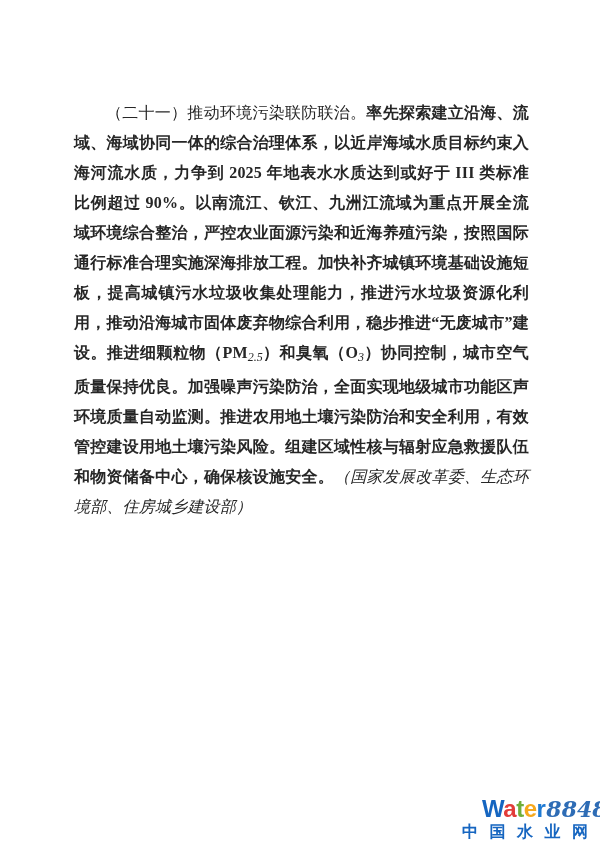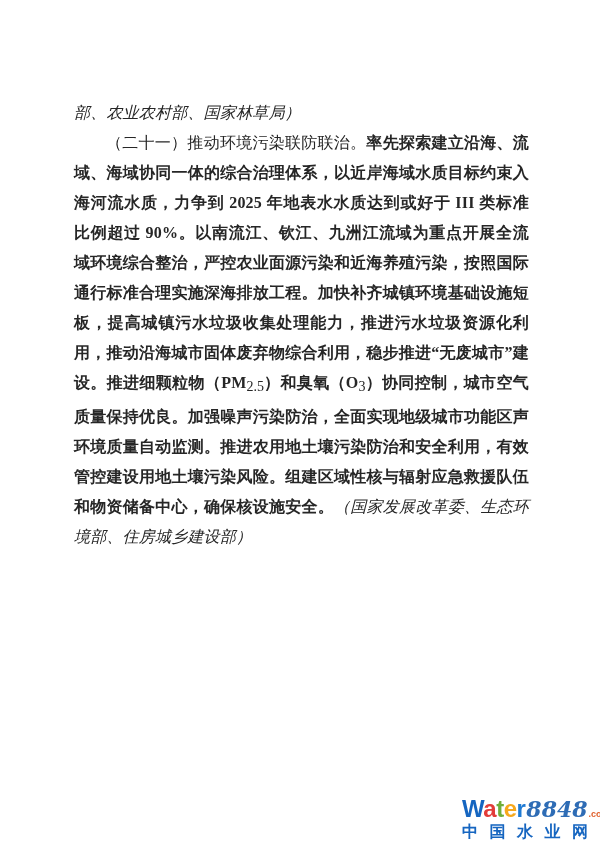--- a/index.html
+++ b/index.html
@@ -44,38 +44,40 @@
   }
   .run-bold {
     font-weight: 400;
     font-style: normal;
   }
   .run-kai {
     font-style: italic;
     font-weight: 500;
   }
   .run-sub {
-    font-size: 14px;
+    font-size: 12px;
     vertical-align: -3px;
     letter-spacing: 0;
+    font-style: italic;
   }
   
   .watermark {
     position: absolute;
     right: 6px;
     bottom: 6px;
     width: 132px;
   }
   .brand-line {
     display: flex;
     align-items: baseline;
     justify-content: flex-start;
     white-space: nowrap;
     line-height: 24px;
     height: 24px;
+    margin-left: 20px;
   }
   .brand-letter {
     font-family: "Liberation Sans", "DejaVu Sans", sans-serif;
     font-weight: 800;
     font-size: 24px;
     letter-spacing: -0.5px;
   }
   .brand-number {
     font-family: "DejaVu Serif", "Liberation Serif", serif;
     font-style: italic;
@@ -99,21 +101,20 @@
     line-height: 20px;
     font-family: "Liberation Sans", "DejaVu Sans", sans-serif;
   }
 </style>
 </head>
 <body>
 
 <div class="page">
 
   <div class="doc-body" id="doc-body" style="color: rgb(38, 38, 38);">
-      <p><span class="run-kai">部、农业农村部、国家林草局）</span></p>
       <p class="indented"><span class="run-bold">（二十一）推动环境污染联防联治。</span><span class="run-normal">率先探索建立沿海、流域、海域协同一体的综合治理体系，以近岸海域水质目标约束入海河流水质，力争到 2025 年地表水水质达到或好于 III 类标准比例超过 90%。以南流江、钦江、九洲江流域为重点开展全流域环境综合整治，严控农业面源污染和近海养殖污染，按照国际通行标准合理实施深海排放工程。加快补齐城镇环境基础设施短板，提高城镇污水垃圾收集处理能力，推进污水垃圾资源化利用，推动沿海城市固体废弃物综合利用，稳步推进“无废城市”建设。推进细颗粒物（PM</span><sub class="run-sub">2.5</sub><span class="run-normal">）和臭氧（O</span><sub class="run-sub">3</sub><span class="run-normal">）协同控制，城市空气质量保持优良。加强噪声污染防治，全面实现地级城市功能区声环境质量自动监测。推进农用地土壤污染防治和安全利用，有效管控建设用地土壤污染风险。组建区域性核与辐射应急救援队伍和物资储备中心，确保核设施安全。</span><span class="run-kai">（国家发展改革委、生态环境部、住房城乡建设部）</span></p>
     </div>
 
   <div class="watermark">
     <div class="brand-line">
       <span id="brand-letters"><span class="brand-letter" style="color: rgb(21, 101, 192);">W</span><span class="brand-letter" style="color: rgb(226, 60, 57);">a</span><span class="brand-letter" style="color: rgb(111, 174, 58);">t</span><span class="brand-letter" style="color: rgb(246, 168, 28);">e</span><span class="brand-letter" style="color: rgb(30, 122, 212);">r</span></span>
       <span class="brand-number" style="color: rgb(46, 108, 181);">8848</span>
       <span class="brand-tld" style="color: rgb(224, 97, 45);">.com</span>
     </div>
     <div class="brand-subtitle" id="brand-subtitle" style="color: rgb(21, 101, 192);">

